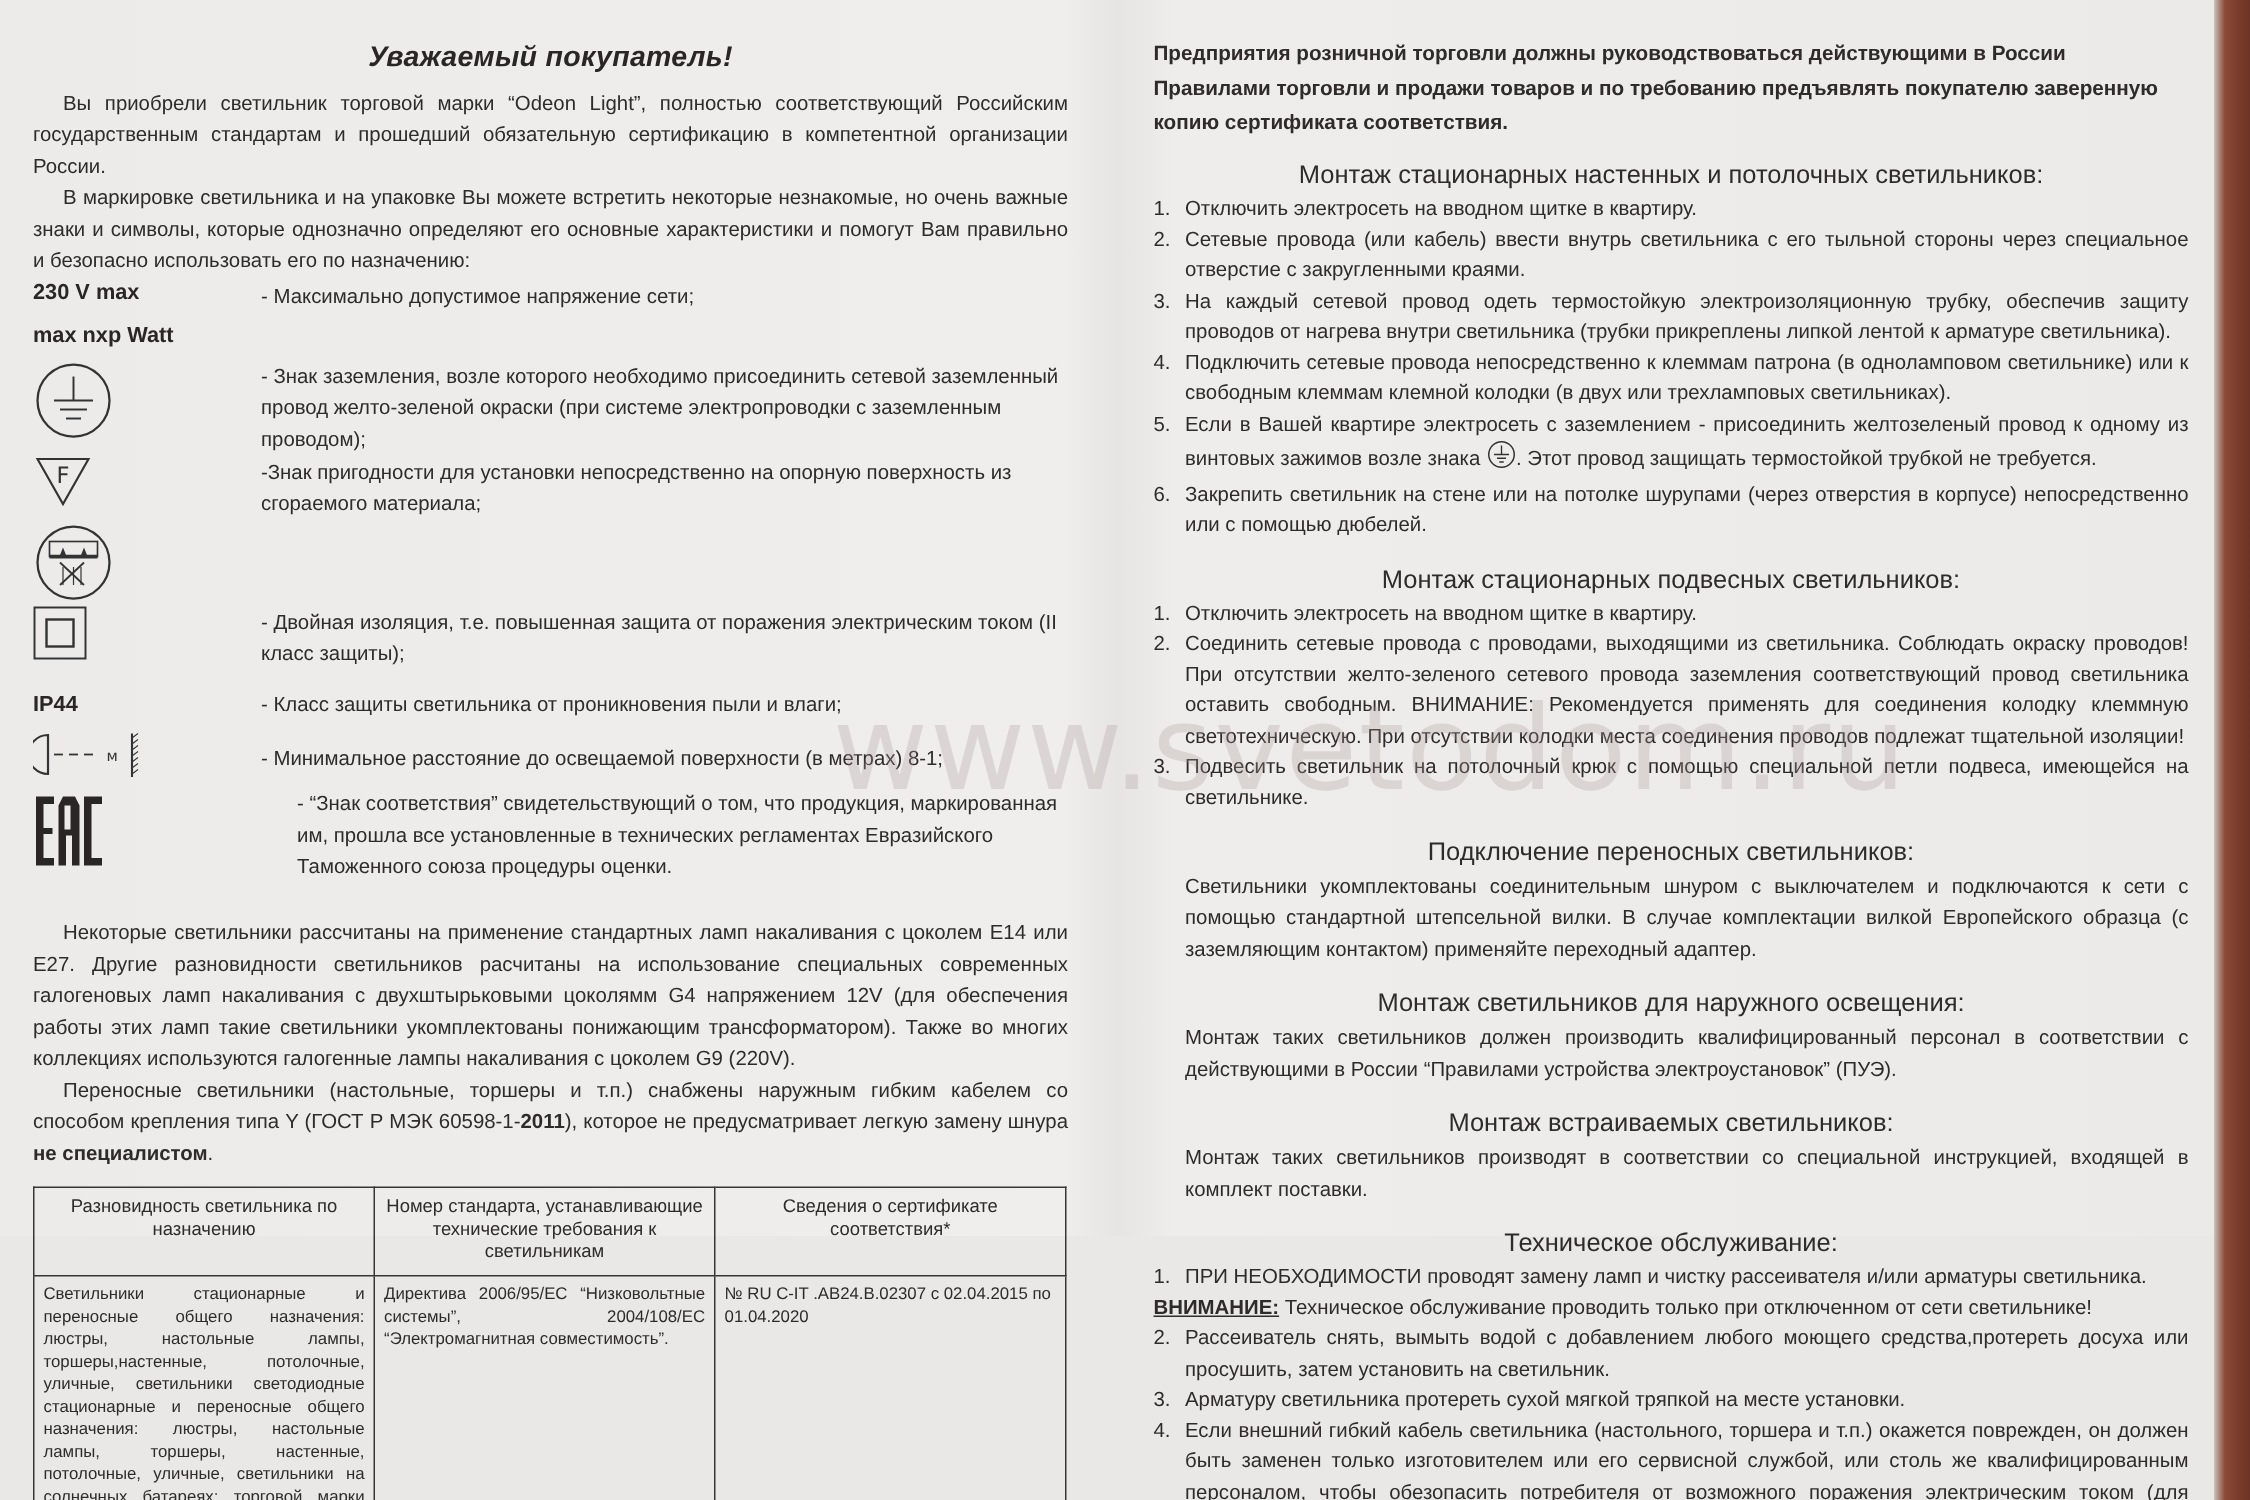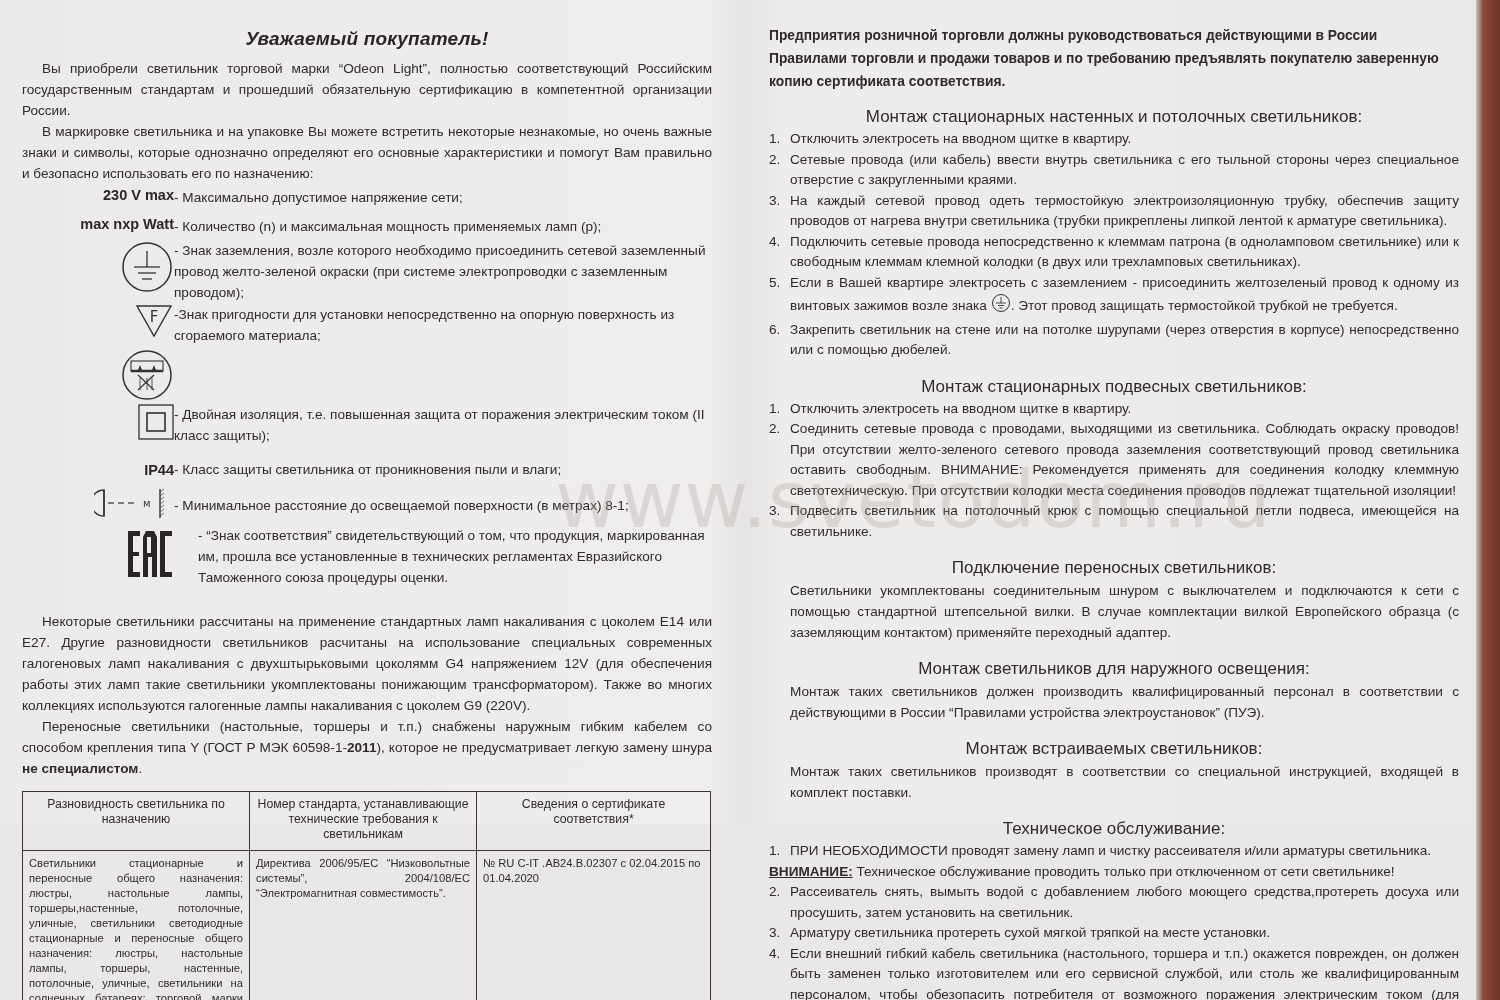--- a/index.html
+++ b/index.html
@@ -22,21 +22,21 @@
 
   .title {
     text-align: center; font-weight: bold; font-style: italic;
     font-size: 19px; color: #2b2626; margin: 0 0 8px 0; letter-spacing: 0.2px;
   }
   p { margin: 0; font-size: 13.6px; line-height: 21px; text-align: justify; }
   .indent { text-indent: 20px; }
 
   .symbols { margin-top: 3px; }
   .sym-row { display: flex; align-items: flex-start; }
-  .sym-cell { width: 152px; flex: 0 0 152px; display: flex; justify-content: flex-end; align-items: center; }
+  .sym-cell { width: 152px; flex: 0 0 152px; display: flex; justify-content: flex-start; align-items: center; }
   .sym-text { flex: 1; font-size: 13.6px; line-height: 21px; }
   .sym-label { font-weight: bold; font-size: 14.5px; color: #2b2626; }
 
   .para-block { margin-top: 20px; }
 
   table.cert {
     margin-top: 12px; border-collapse: collapse; width: 689px; font-size: 11.2px;
   }
   table.cert th, table.cert td {
     border: 1px solid #3a3535; vertical-align: top; padding: 5px 6px;
@@ -75,21 +75,20 @@
       <div class="sym-row" style="height:29px;">
         <div class="sym-cell">
             <span class="sym-label">230 V max</span>
           </div>
         <div class="sym-text">- Максимально допустимое напряжение сети;</div>
       </div>
       <div class="sym-row" style="height:24px;">
         <div class="sym-cell">
             <span class="sym-label">max nxp Watt</span>
           </div>
-        <div class="sym-text">- Количество (n) и максимальная мощность применяемых ламп (p);</div>
       </div>
       <div class="sym-row" style="height:64px;">
         <div class="sym-cell">
           <span>
             <svg width="54" height="54" viewBox="0 0 54 54">
                 <circle cx="27" cy="27" r="24" fill="none" stroke="#333" stroke-width="1.5"></circle>
                 <line x1="27" y1="11" x2="27" y2="27" stroke="#333" stroke-width="1.3"></line>
                 <line x1="14" y1="27" x2="40" y2="27" stroke="#333" stroke-width="1.3"></line>
                 <line x1="18" y1="33" x2="36" y2="33" stroke="#333" stroke-width="1.3"></line>
                 <line x1="22" y1="39" x2="32" y2="39" stroke="#333" stroke-width="1.3"></line>

